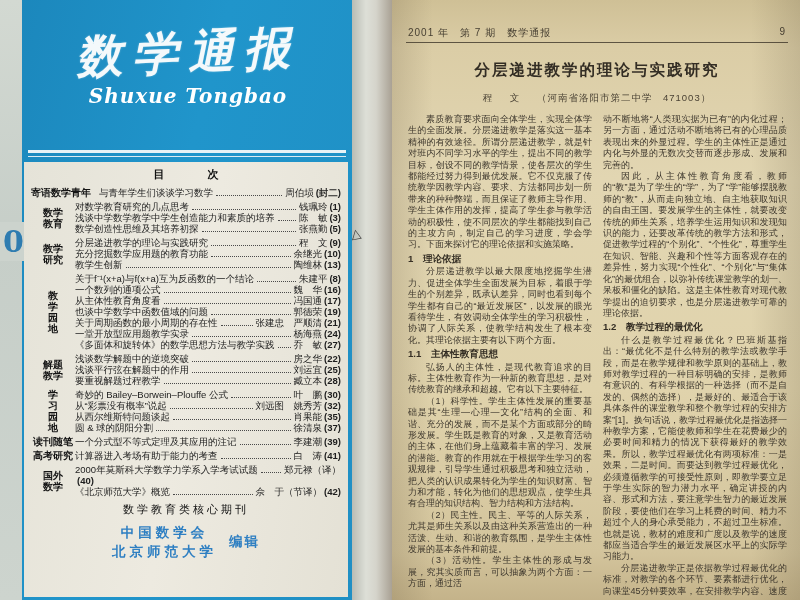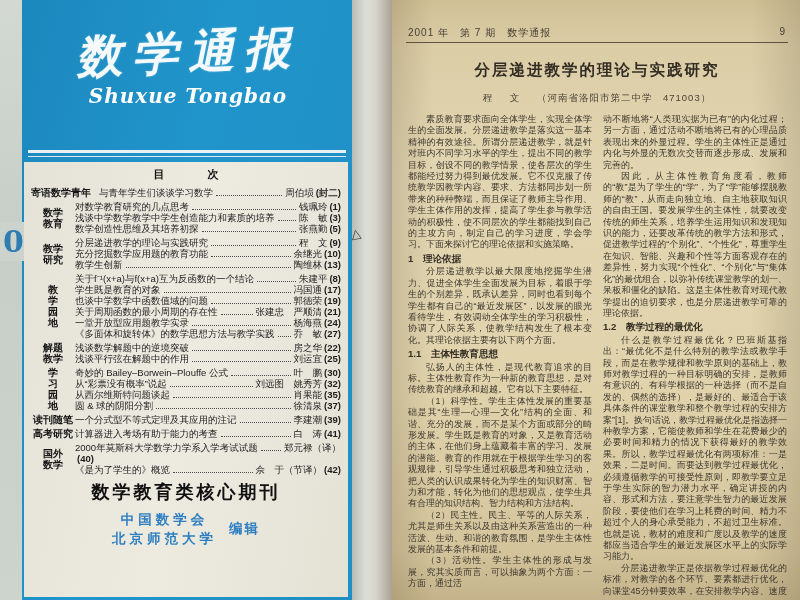--- a/index.html
+++ b/index.html
@@ -37,21 +37,21 @@
              white-space:pre-line; display:flex; align-items:center; justify-content:center;
              text-align:center; color:#151515;}
   .toc-section.inline .toc-label{flex:0 0 auto; margin-right:8px; white-space:nowrap;text-align:right;}
   .toc-entries{flex:1 1 auto; min-width:0;}
   .toc-entry{display:flex; flex-wrap:wrap; align-items:flex-end; font-size:9.5px;
              line-height:11px; color:#1d1d1d;}
   .toc-entry .t{white-space:nowrap; overflow:hidden; max-width:100%;}
   .lead{flex:1 1 10px; min-width:10px; border-bottom:1.5px dotted #4a4a4a; margin:0 3px 2px 3px;}
   .toc-entry .a{white-space:nowrap;}
   .toc-entry .pg{white-space:nowrap; margin-left:2px;font-weight:bold;}
-  .core-note{text-align:center; font-size:18px; font-weight:bold; letter-spacing:3px;
+  .core-note{text-align:center; font-size:11px; font-weight:normal; letter-spacing:3px;
              color:#101010; margin:5px 0 6px 0;}
   .pub-block{display:flex; align-items:center; justify-content:center; gap:12px; color:var(--pub-blue);}
   .pub-lines{font-size:13.5px; font-weight:bold; letter-spacing:4px; line-height:19px; text-align:center;}
   .pub-editor{font-size:13.5px; font-weight:bold; letter-spacing:2px; }
   
   .page-gap{position:absolute; left:352px; top:0; width:40px; height:600px;
             background:linear-gradient(90deg,#b9bcb4, #dddfd7 35%, #d5d4cb 60%, #a9a194);}
   .tri-marker{position:absolute; left:351px; top:226px; font-size:13px; color:#3d3d3d;
               transform:rotate(-10deg);}
   
@@ -159,21 +159,27 @@
 园
 地</div>
             <div class="toc-entries">
               <div class="toc-entry">
                 <span class="t">关于f⁻¹(x+a)与f(x+a)互为反函数的一个结论</span>
                 <span class="lead"></span>
                 <span class="a">朱建平</span>
                 <span class="pg">(8)</span>
               </div>
               <div class="toc-entry">
-                <span class="t">学生既是教育的对象</span>
+                <span class="t">一个数列的通项公式</span>
+                <span class="lead"></span>
+                <span class="a">魏　华</span>
+                <span class="pg">(16)</span>
+              </div>
+              <div class="toc-entry">
+                <span class="t">从主体性教育角度看</span>
                 <span class="lead"></span>
                 <span class="a">冯国通</span>
                 <span class="pg">(17)</span>
               </div>
               <div class="toc-entry">
                 <span class="t">也谈中学数学中函数值域的问题</span>
                 <span class="lead"></span>
                 <span class="a">郭德荣</span>
                 <span class="pg">(19)</span>
               </div>
@@ -205,20 +211,26 @@
                 <span class="t">浅谈数学解题中的逆境突破</span>
                 <span class="lead"></span>
                 <span class="a">房之华</span>
                 <span class="pg">(22)</span>
               </div>
               <div class="toc-entry">
                 <span class="t">浅谈平行弦在解题中的作用</span>
                 <span class="lead"></span>
                 <span class="a">刘运宜</span>
                 <span class="pg">(25)</span>
+              </div>
+              <div class="toc-entry">
+                <span class="t">要重视解题过程教学</span>
+                <span class="lead"></span>
+                <span class="a">臧立本</span>
+                <span class="pg">(28)</span>
               </div>
             </div>
           </div>
           <div class="toc-section">
             <div class="toc-label">学
 习
 园
 地</div>
             <div class="toc-entries">
               <div class="toc-entry">
@@ -273,21 +285,21 @@
             <div class="toc-label">国外
 数学</div>
             <div class="toc-entries">
               <div class="toc-entry">
                 <span class="t">2000年莫斯科大学数学力学系入学考试试题</span>
                 <span class="lead"></span>
                 <span class="a">郑元禄（译）</span>
                 <span class="pg">(40)</span>
               </div>
               <div class="toc-entry">
-                <span class="t">《是为了学生的》概览</span>
+                <span class="t">《北京师范大学》概览</span>
                 <span class="lead"></span>
                 <span class="a">佘　于（节译）</span>
                 <span class="pg">(42)</span>
               </div>
             </div>
           </div>
         </div>
       <div class="core-note">数学教育类核心期刊</div>
       <div class="pub-block">
         <div class="pub-lines">

